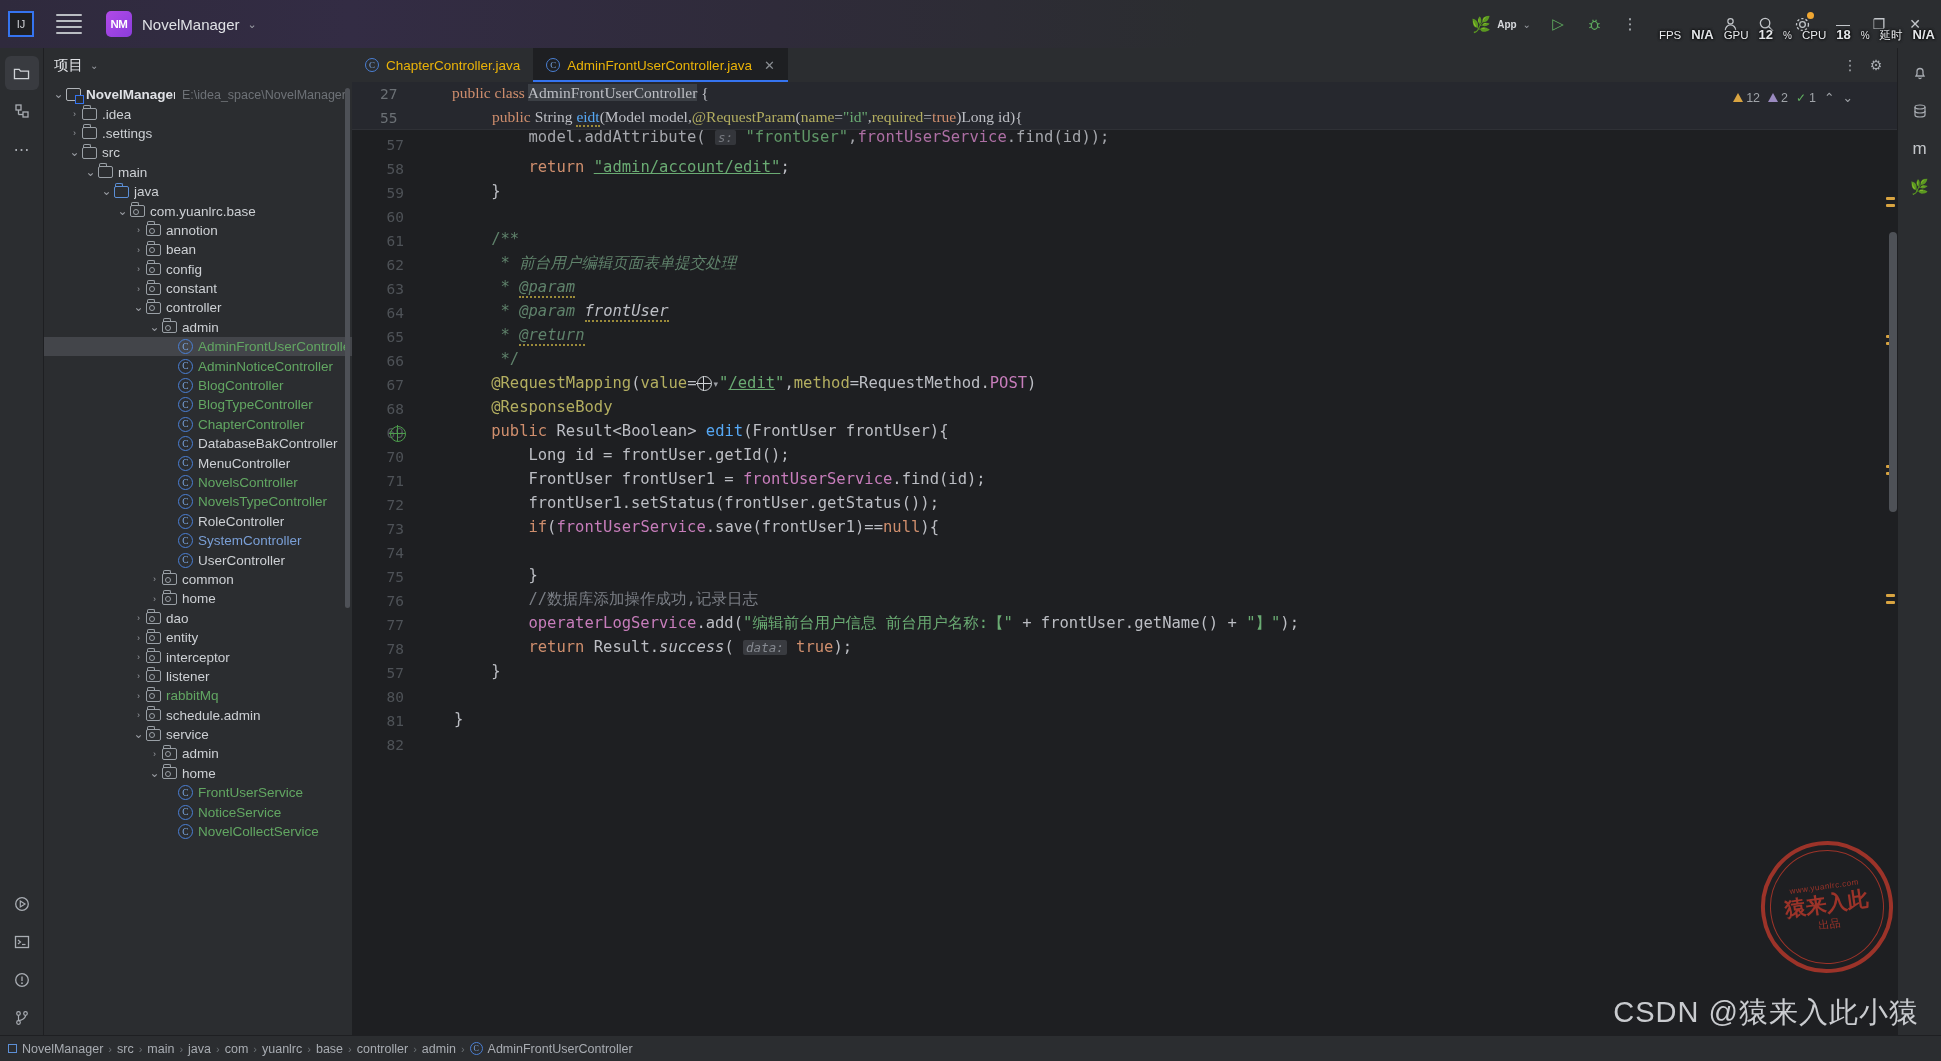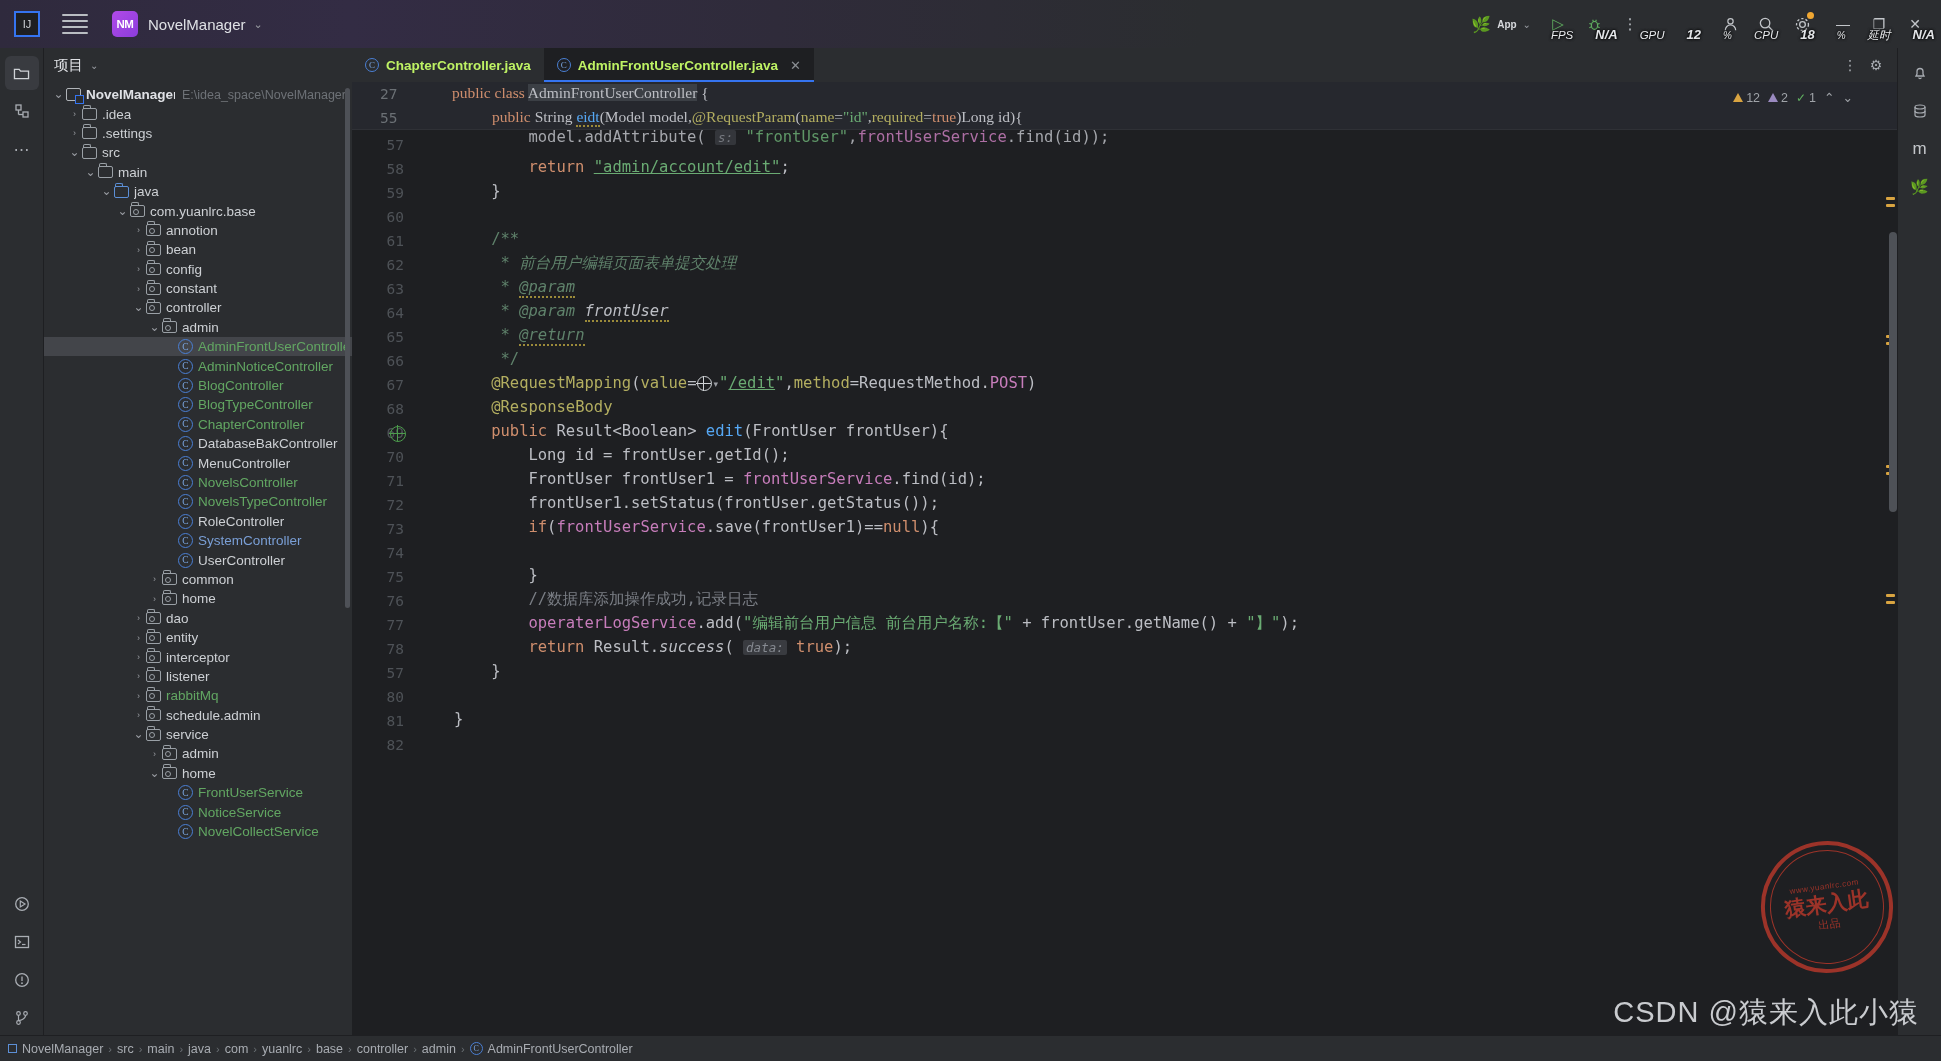--- a/index.html
+++ b/index.html
@@ -14,21 +14,21 @@
     width: 1941px; height: 1061px;
     background: #2b2d30;
     display: flex; flex-direction: column;
   }
 
   
   .titlebar {
     height: 48px; flex: 0 0 48px;
     background: linear-gradient(90deg,#2f2a3d 0%, #332c44 18%, #2f2b3a 40%, #2b2d30 62%, #2b2d30 100%);
     display: flex; align-items: center;
-    padding: 0 8px 0 14px;
+    padding: 0 8px 0 8px;
     position: relative;
   }
   .ij-logo {
     width: 26px; height: 26px; border: 2px solid #3574f0;
     background: #1e1f22; display: flex; align-items: center; justify-content: center;
     color: #cfd2d6; font-size: 11px; font-family: "Liberation Sans", sans-serif;
     line-height: 1;
   }
   .hamburger { margin-left: 22px; width: 26px; display:flex; flex-direction: column; gap: 4px; }
   .hamburger i { display:block; height: 2px; background: #b9bdc2; border-radius: 1px; }
@@ -55,26 +55,25 @@
     content:""; position:absolute; top:3px; right:5px; width:7px; height:7px;
     background:#f0a732; border-radius:50%;
   }
   .winbtns { display:flex; align-items:center; margin-left: 4px; }
   .winbtn { width: 36px; height: 30px; display:flex; align-items:center; justify-content:center;
             color: #c3c6ca; font-size: 14px; }
 
   
   .perf-overlay {
     position: absolute; right: 6px; top: 27px;
-    display: flex; align-items: baseline; gap: 22px;
+    display: flex; align-items: baseline; gap: 10px;
     font-size: 12.5px; color: #e3e5e8; white-space: nowrap;
     font-family: "Liberation Sans", sans-serif;
     text-shadow: 0 0 3px #000, 0 0 3px #000;
     pointer-events: none;
-    font-style: italic;
   }
   .perf-overlay .lbl { font-size: 11.5px; color: #e8eaed; }
   .perf-overlay .val { font-weight: bold; font-size: 13px; }
   .perf-overlay .pct { font-size: 10px; }
 
   
   .body { flex: 1; display: flex; min-height: 0; }
 
   
   .rail {
@@ -133,21 +132,21 @@
                  background: #4e5157; border-radius: 3px; }
 
   
   .editor-area { flex: 1; display: flex; flex-direction: column; min-width: 0; background: #1e1f22; }
   .tabs { height: 34px; flex: 0 0 34px; background: #2b2d30; display: flex; align-items: stretch; position: relative; }
   .tab { display: flex; align-items: center; gap: 7px; padding: 0 13px; font-size: 13.5px;
          color: #9fa3a8; position: relative; }
   .tab .cls { width: 14px; height: 14px; font-size: 9px; }
   .tab.active { background: #1e1f22; color: #cdd0d4; }
   .tab.active::after { content:""; position:absolute; left:0; right:0; bottom:0; height:2px; background:#3574f0; }
-  .tab .tname.green { color: #bef264; font-weight: bold; }
+  .tab .tname.green { color: #eab308; }
   .tab .x { margin-left: 5px; color: #8b8f94; font-size: 13px; }
   .tabs .tabs-right { margin-left: auto; display:flex; align-items:center; gap: 4px; padding-right: 10px; }
   .tabs .tabs-right .ti { color: #a9adb3; font-size: 14px; width: 22px; text-align:center; }
 
   .code-wrap { flex: 1; display: flex; min-height: 0; position: relative; overflow: hidden; }
   .gutter { width: 62px; flex: 0 0 62px; background: #1e1f22; padding-top: 0; position: relative; }
   .code { flex: 1; position: relative; min-width: 0; overflow: hidden;
           font-family: "DejaVu Sans Mono", monospace; }
 
   .ln { position: absolute; right: 10px; color: #4e5257; font-size: 14.5px;

